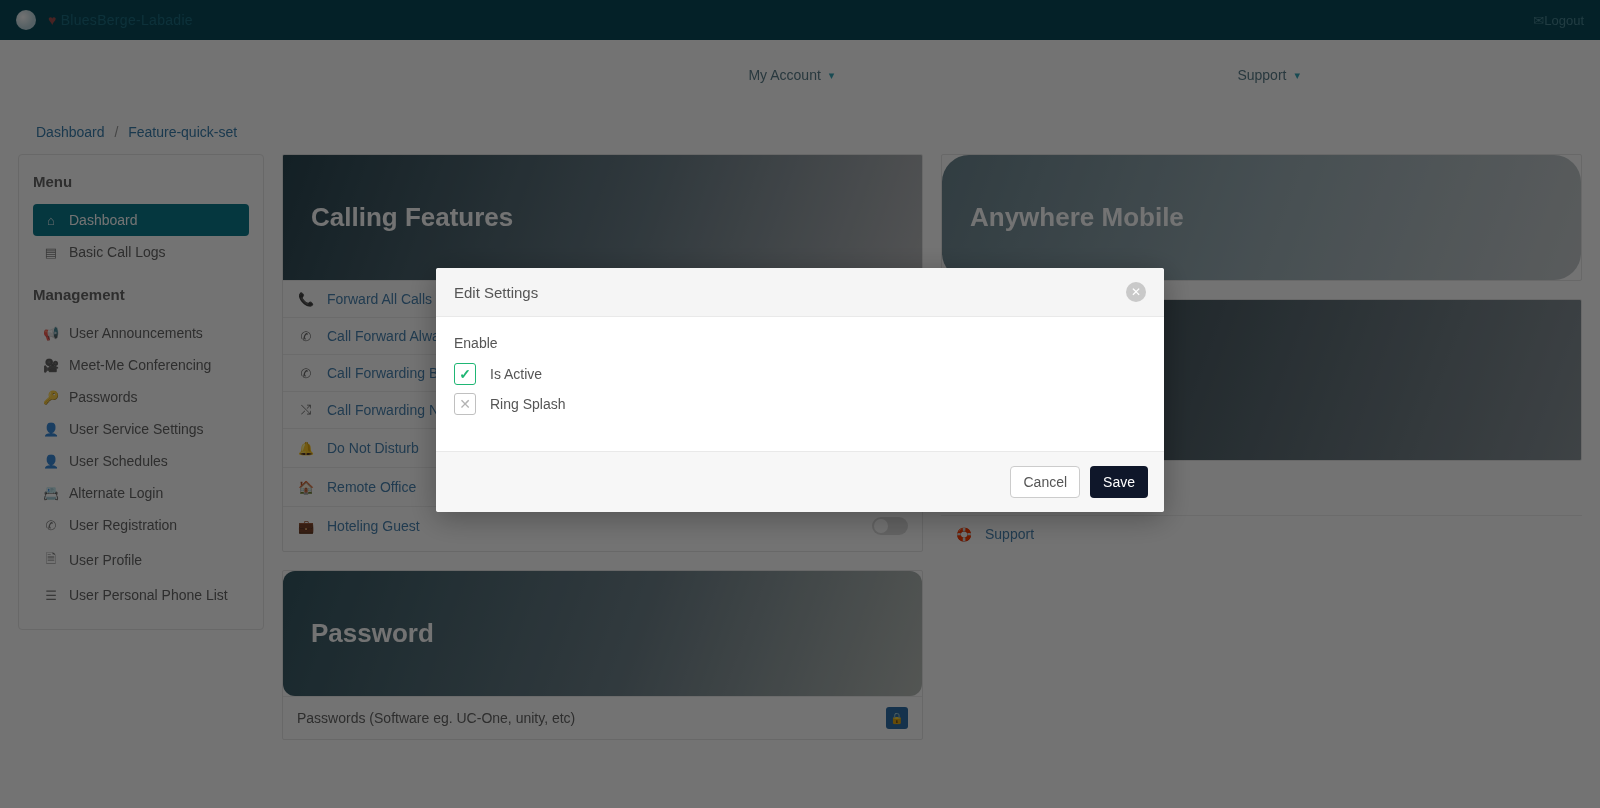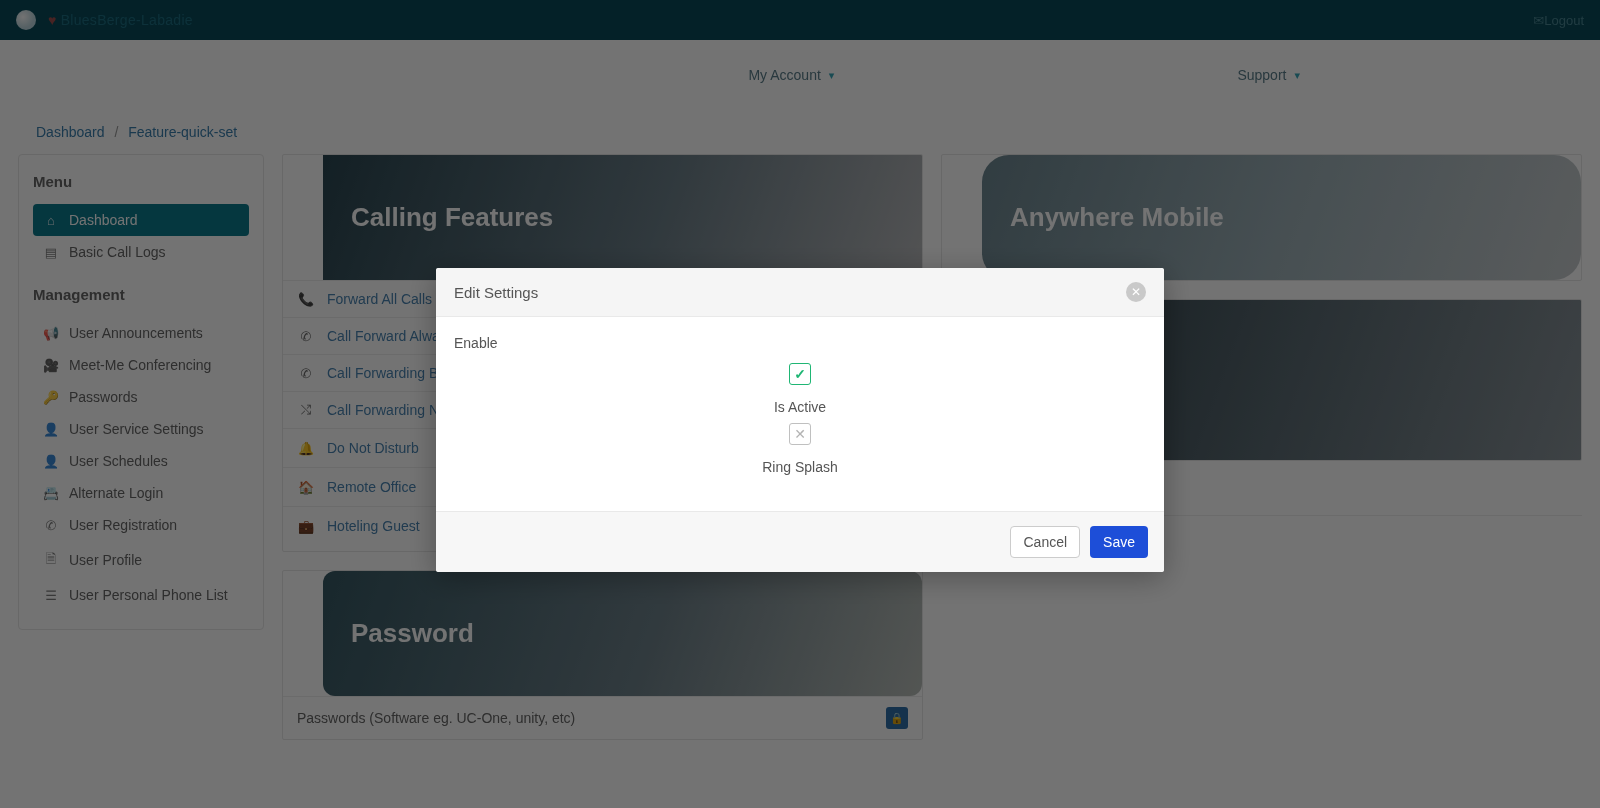--- a/index.html
+++ b/index.html
@@ -109,21 +109,20 @@
   }
   .panel-head {
     height: 125px;
     background: linear-gradient(135deg, #3a5f6b 0%, #6b8590 50%, #a0afb5 100%);
     display: flex; align-items: center;
     padding: 0 28px;
     color: #fff;
     font-size: 26px;
     font-weight: 600;
     position: relative;
-    margin-left: 40px;
   }
   .panel-head.hdr-calling { background: linear-gradient(110deg,#2b4752,#6b7e88 55%,#b7b8ba); }
   .panel-head.hdr-mobile  { background: linear-gradient(110deg,#6d8791,#9cafb6 50%,#c7ccce); border-radius: 27px; }
   .panel-head.hdr-voice   { background: linear-gradient(110deg,#2b3c44,#5a6a72 50%,#8a949a); }
   .panel-head.hdr-pass    { background: linear-gradient(110deg,#365863,#6e818a 55%,#b9beb9); border-radius: 12px; }
   .panel-row {
     display: flex; align-items: center; gap: 12px;
     padding: 10px 14px;
     border-top: 1px solid #eee;
     color: #4a84b1;
@@ -186,21 +185,21 @@
     font-size: 12px;
     cursor: pointer;
   }
   .modal-body {
     padding: 18px 18px 28px 18px;
   }
   .modal-label { color: #555; font-size: 14px; margin-bottom: 12px; }
   .check-row {
     display: flex; align-items: center; gap: 14px;
     margin-bottom: 8px;
-    color: #555; font-size: 14px; flex-direction: column;
+    color: #555; font-size: 14px;
   }
   .chk {
     width: 22px; height: 22px; border: 1px solid #c0c0c0;
     border-radius: 3px;
     display:flex;align-items:center;justify-content:center;
     font-size: 14px;
     cursor: pointer;
   }
   .chk.on { border-color: #1fb674; color: #1fb674; }
   .chk.on::before { content: "✓"; font-weight: 700; }
@@ -212,21 +211,21 @@
     padding: 14px 16px;
     display: flex; justify-content: flex-end; gap: 10px;
     border-radius: 0 0 4px 4px;
   }
   .btn {
     padding: 7px 12px; border-radius: 4px;
     font-size: 14px; cursor: pointer;
     border: 1px solid transparent;
   }
   .btn-cancel { background: #fff; border-color: #ccc; color: #555; }
-  .btn-save { background: #1d4ed8; color: #fff; }
+  .btn-save { background: #0f172a; color: #fff; }
 </style>
 </head>
 <body>
 
 <div class="topbar">
   <div class="topbar-left">
     <div class="avatar-circle"></div>
     <div class="brand-text"><span class="heart">♥</span><span>BluesBerge-Labadie</span></div>
   </div>
   <div class="topbar-right">

